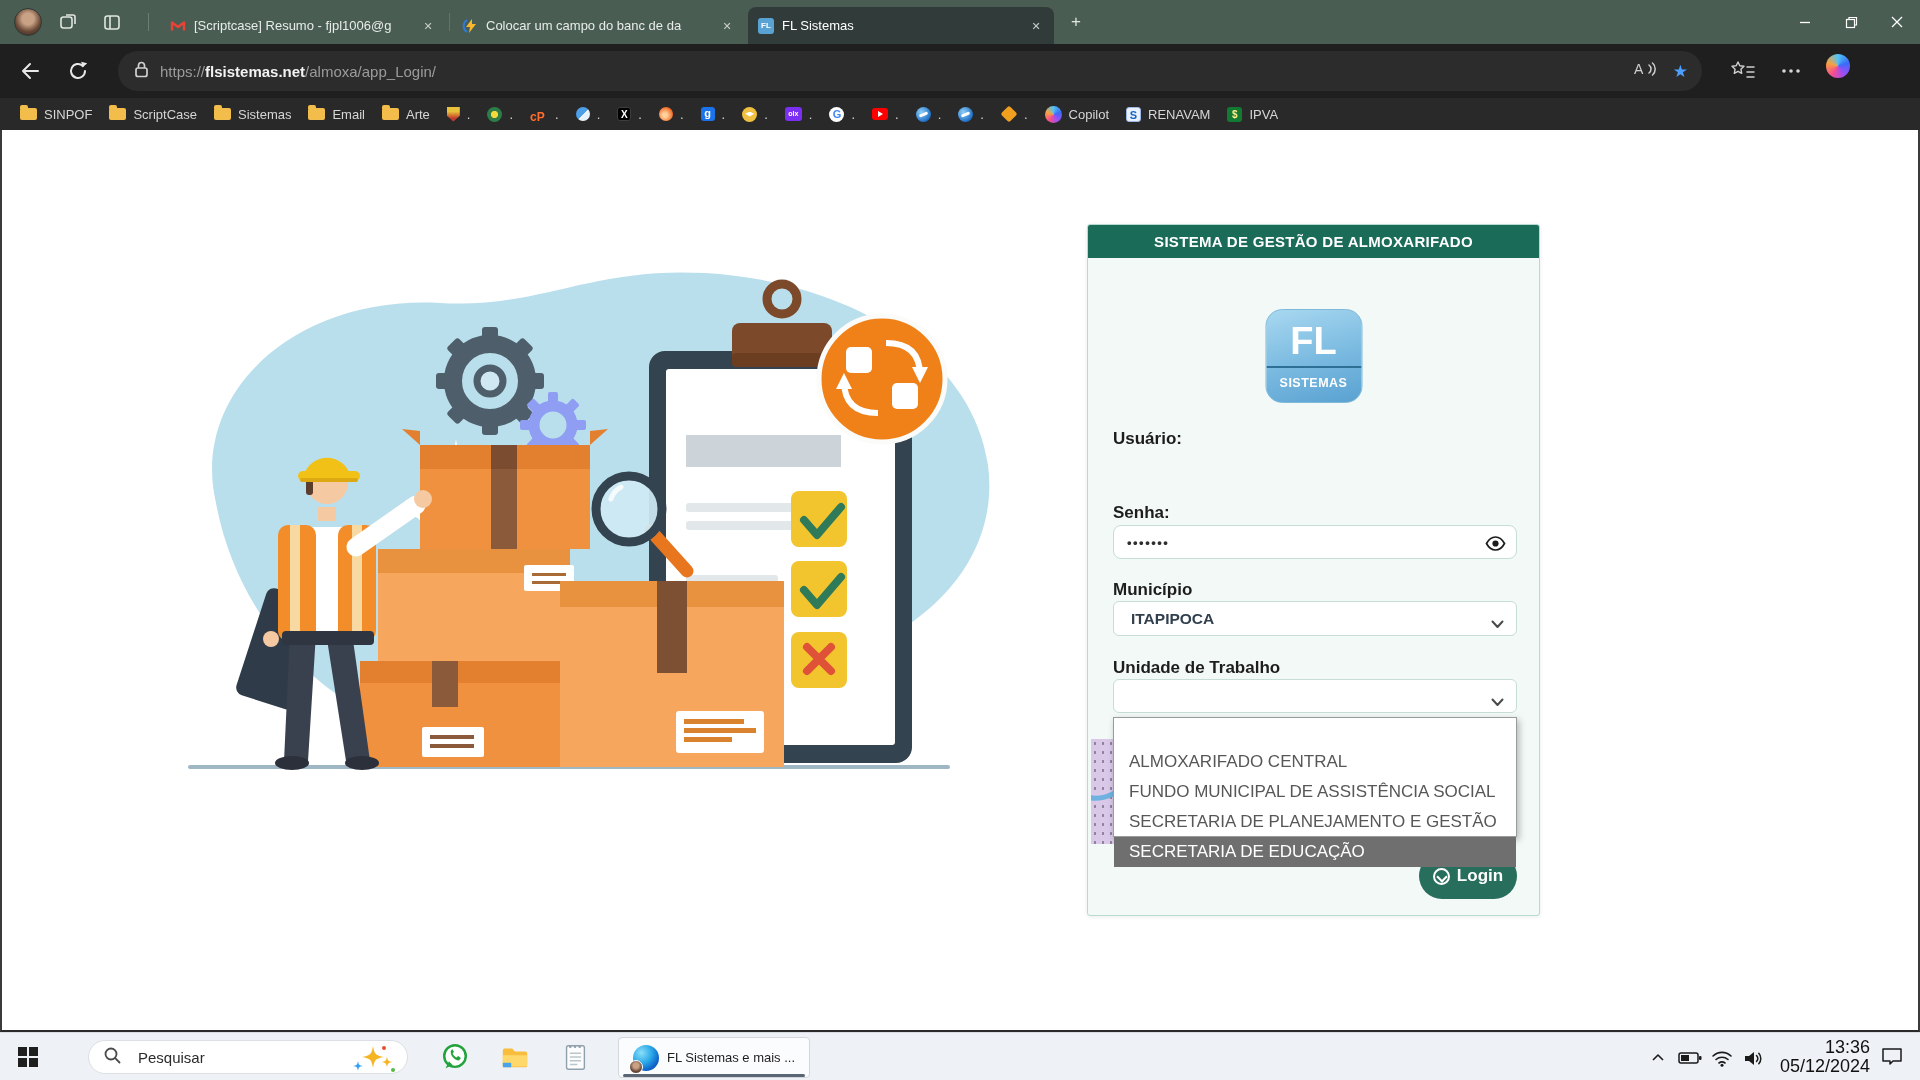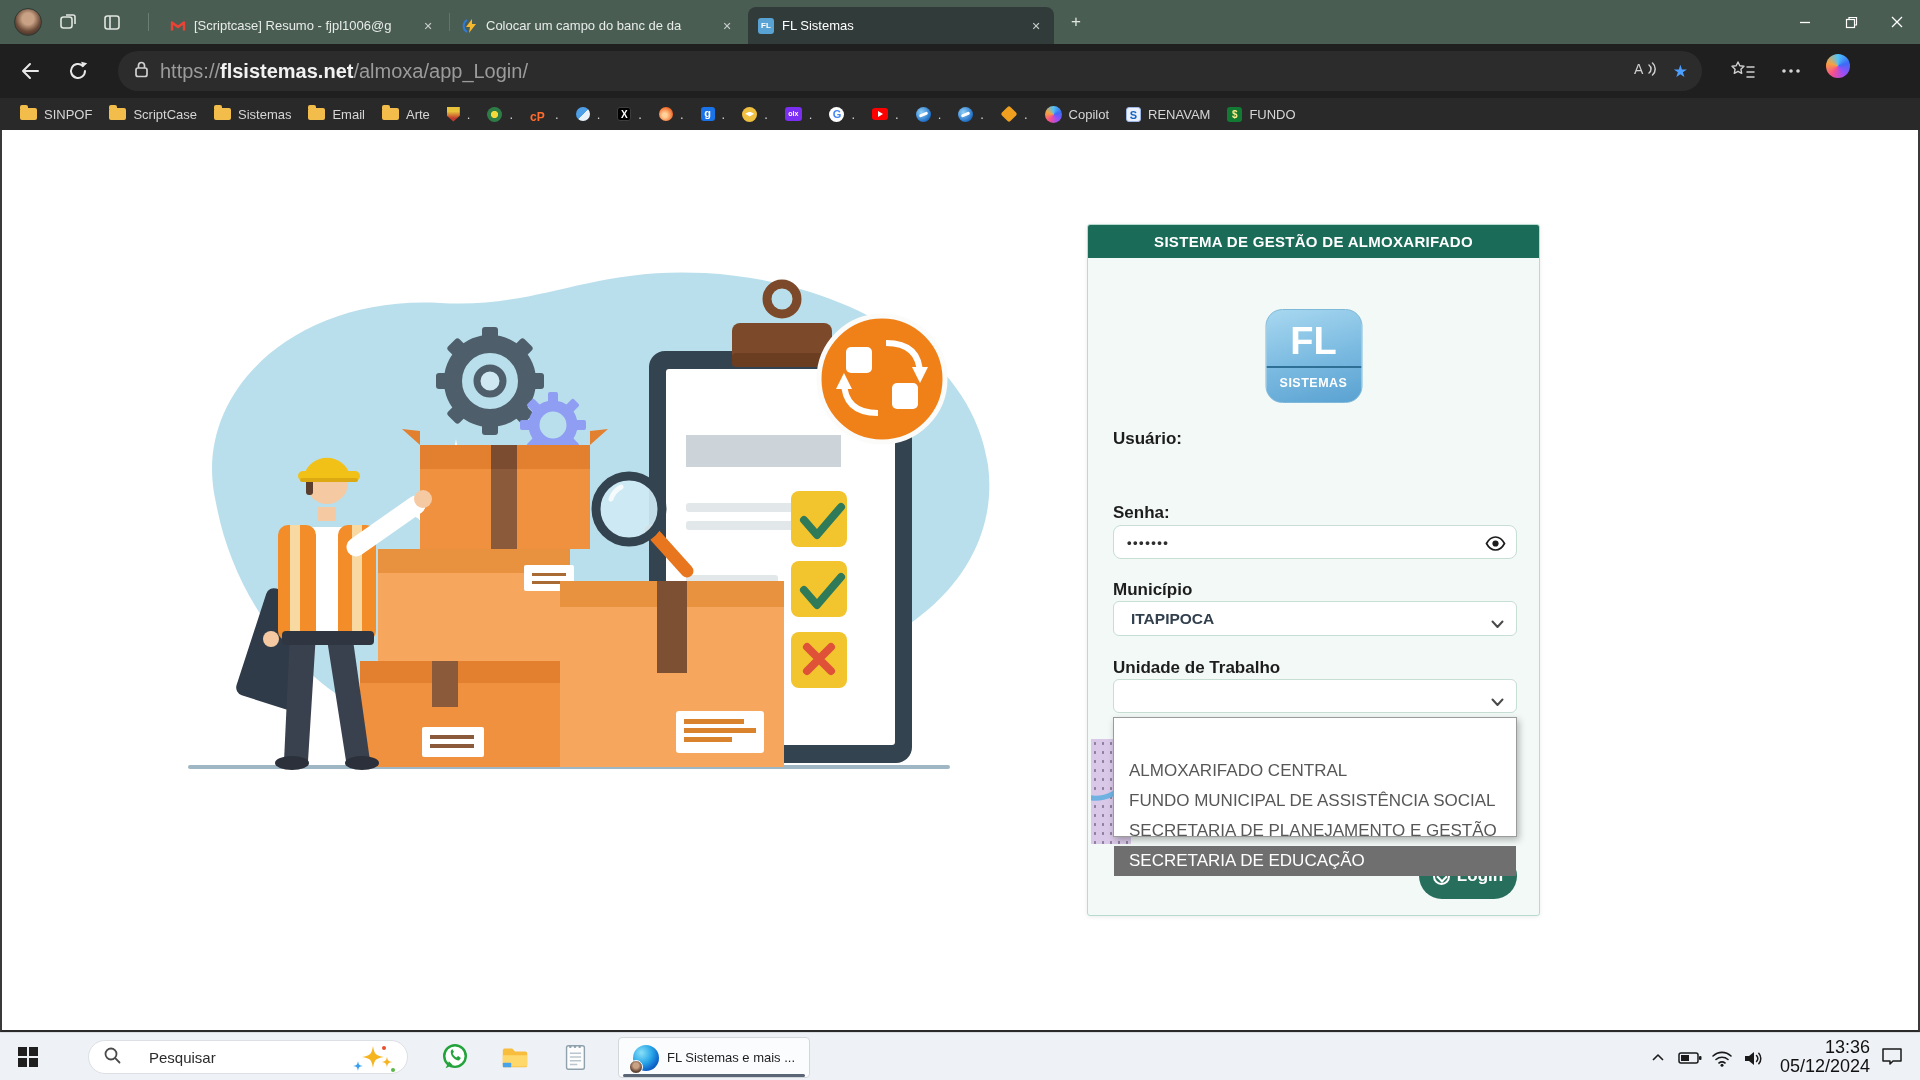--- a/index.html
+++ b/index.html
@@ -24,21 +24,21 @@
   .fav-fl { background:#58a3d4; border-radius:3px; }
   .fav-fl::before { content:"FL"; position:absolute; inset:0; color:#fff; font-size:8px; font-weight:bold; text-align:center; line-height:16px; }
   .newtab { position:absolute; left:1066px; top:12px; width:20px; height:20px; color:#dfe5e1; font-size:17px; line-height:20px; text-align:center; }
   .wctl { position:absolute; top:0; width:46px; height:44px; display:flex; align-items:center; justify-content:center; }
 
   
   .toolbar { position:absolute; left:0; top:44px; width:1920px; height:54px; background:#1f1f1f; }
   .nav-ic { position:absolute; top:13px; width:28px; height:28px; display:flex; align-items:center; justify-content:center; }
   .addrbar { position:absolute; left:118px; top:7px; width:1584px; height:40px; background:#2c2c2c; border-radius:20px;
              display:flex; align-items:center; padding:0 14px; }
-  .url { margin-left:10px; font-size:20px; color:#9b9b9b; white-space:nowrap; }
+  .url { margin-left:10px; font-size:15px; color:#9b9b9b; white-space:nowrap; }
   .url b { color:#f2f2f2; font-weight:bold; }
   .addr-right { margin-left:auto; display:flex; align-items:center; gap:14px; }
   .star-blue { color:#4c9ffe; font-size:17px; }
   .tool-right { position:absolute; top:15px; display:flex; align-items:center; }
 
   
   .bookmarks { position:absolute; left:0; top:98px; width:1920px; height:32px; background:#292929;
                display:flex; align-items:center; padding-left:20px; }
   .bm { display:flex; align-items:center; gap:7px; margin-right:17px;justify-content:flex-end; }
   .bml { font-size:13px; color:#d6d6d6; white-space:nowrap; }
@@ -91,37 +91,37 @@
   .fld { position:absolute; left:25px; width:404px; height:34px; background:#fff; border:1px solid #c6ded4; border-radius:8px;
          padding-left:13px; font-family:"Liberation Sans",sans-serif; font-size:16px; font-weight:bold; color:#6f6358; outline:none; }
   .pass-dots { display:flex; align-items:center; font-size:13px; font-weight:bold; letter-spacing:1.5px; color:#2e2e2e; }
   .eye-btn { position:absolute; right:10px; top:7px; width:22px; height:20px; display:flex; align-items:center; justify-content:center; }
   .sel { position:absolute; left:25px; width:404px; height:35px; background:#fff; border:1px solid #c6ded4; border-radius:6px;
          display:flex; align-items:center; padding-left:17px; font-size:15.5px; font-weight:bold; color:#32404e; }
   .sel .chev { position:absolute; right:12px; top:13px; }
   .map-frag { position:absolute; left:3px; top:514px; width:40px; height:105px; background:#d9c8e7; z-index:1;
               background-image:radial-gradient(#8d7f9c 1px, transparent 1.2px); background-size:8px 9px; overflow:hidden; }
   .dropdown { position:absolute; left:25px; top:492px; width:404px; height:120px; background:#fff; border:1px solid #9b9b9b;
-              box-shadow:2px 3px 7px rgba(0,0,0,.28); z-index:5; padding-top:12px; }
+              box-shadow:2px 3px 7px rgba(0,0,0,.28); z-index:5; padding-top:3px; }
   .dd-row { height:30px; display:flex; align-items:center; padding-left:15px; font-size:17px; color:#575757; white-space:nowrap; }
   .dd-empty { height:26px; }
   .dd-row.sel-row { background:#6f6f6f; color:#fff; }
   .login-btn { position:absolute; left:331px; top:628px; width:98px; height:46px; border-radius:23px; background:#286e5c;
                color:#fff; font-size:17px; font-weight:bold; display:flex; align-items:center; justify-content:center; gap:7px; z-index:2;
                border:none; font-family:"Liberation Sans",sans-serif; }
   .btn-ic { width:17px; height:17px; border:2px solid #fff; border-radius:50%; position:relative; flex:0 0 auto; }
   .btn-ic::before { content:""; position:absolute; left:3.5px; top:3px; width:6px; height:6px;
                     border-right:2px solid #fff; border-bottom:2px solid #fff; transform:rotate(45deg); }
 
   
   .taskbar { position:absolute; left:0; top:1032px; width:1920px; height:48px; background:#eef1f6; border-top:1px solid #d8dbe0; }
   .start { position:absolute; left:18px; top:14px; width:20px; height:20px; display:grid; grid-template-columns:9px 9px; grid-template-rows:9px 9px; gap:2px; }
   .start span { background:#1f1f1f; }
   .tb-search { position:absolute; left:88px; top:7px; width:320px; height:34px; background:#fff; border:1px solid #dcdfe4;
-               border-radius:17px; display:flex; align-items:center; padding-left:14px; gap:28px; }
+               border-radius:17px; display:flex; align-items:center; padding-left:14px; gap:17px; }
   .tb-search .stext { font-size:15px; color:#2b2b2b; }
   .spark { position:absolute; right:8px; top:2px; }
   .tapp { position:absolute; top:9px; width:30px; height:30px; }
   .app-active { position:absolute; left:618px; top:4px; width:192px; height:41px; background:#fbfcfe; border:1px solid #d3d6db;
                 border-radius:4px; display:flex; align-items:center; justify-content:center; gap:8px; }
   .app-active::after { content:""; position:absolute; left:4px; right:4px; bottom:0; height:3px; background:#5a6675; border-radius:2px; }
   .edge-ic { width:26px; height:26px; border-radius:50%; position:relative; flex:0 0 auto;
              background:radial-gradient(circle at 32% 30%, #8ae0f8, #2aa7e8 42%, #0d62c9 72%, #114a8b 100%); }
   .edge-ic .mini-av { position:absolute; left:-4px; bottom:-3px; width:14px; height:14px; border-radius:50%; border:1px solid #fff;
              background:radial-gradient(circle at 50% 38%, #c9a285 28%, #6b4a38 62%, #23201d 100%); }
@@ -324,21 +324,21 @@
     <div class="bm">
         <span class="bmi ic-copilot"></span>
         <span class="bml">Copilot</span>
       </div>
     <div class="bm">
         <span class="bmi ic-renavam"></span>
         <span class="bml">RENAVAM</span>
       </div>
     <div class="bm">
         <span class="bmi ic-ipva"></span>
-        <span class="bml">FUNDO</span>
+        <span class="bml">IPVA</span>
       </div>
   </div>
 
   <div class="page">
 
     <svg class="illu" width="910" height="600" viewBox="0 0 910 600">
       <path d="M96,300 C70,190 175,92 320,100 C420,106 468,64 585,70 C710,77 850,140 868,262 C880,352 812,424 726,452 C648,477 596,440 520,464 C446,487 420,545 318,532 C212,518 118,420 96,300 Z" fill="#badfec"></path>
       <line x1="70" y1="564" x2="828" y2="564" stroke="#9fb6c4" stroke-width="4" stroke-linecap="round"></line>
 
       <g transform="translate(370,178)">

